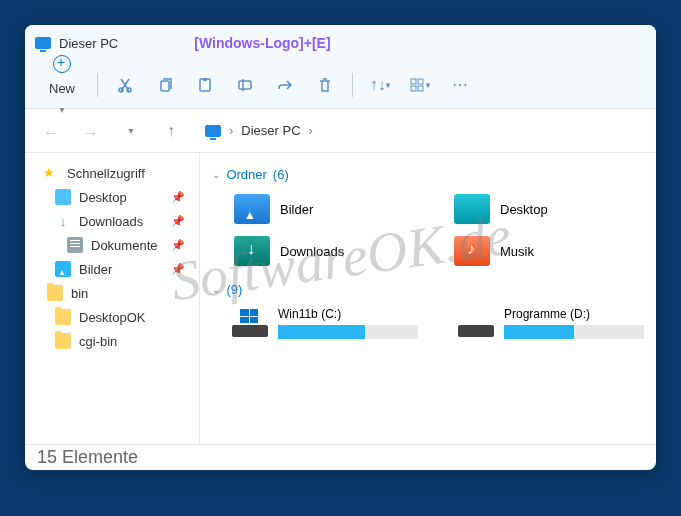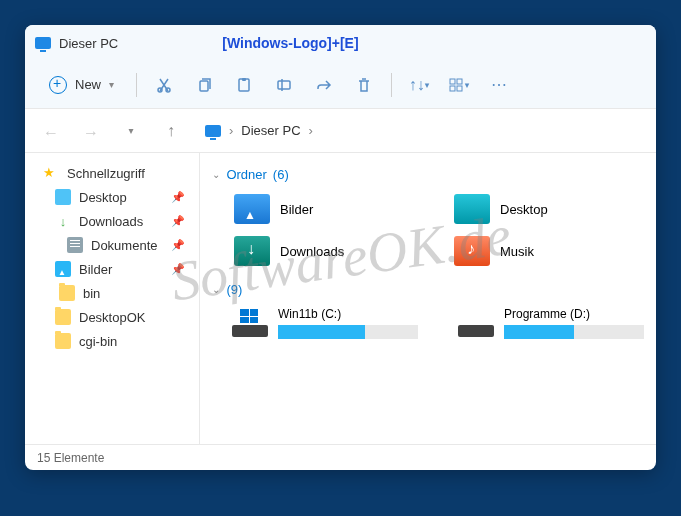--- a/index.html
+++ b/index.html
@@ -1,23 +1,23 @@
 <!DOCTYPE html>
 <html><head>
   <meta charset="utf-8">
   <style>
     * { margin: 0; padding: 0; box-sizing: border-box; font-family: 'Segoe UI', sans-serif; }
     body { background: #0a3a6b; width: 681px; height: 516px; position: relative; padding: 25px; }
     .window { background: #fff; border-radius: 8px; box-shadow: 0 4px 20px rgba(0,0,0,0.3); overflow: hidden; height: 445px; }
     .titlebar { background: #f4f9fd; height: 36px; display: flex; align-items: center; padding: 0 10px; font-size: 13px; color: #333; }
     .titlebar .pc-icon { width: 16px; height: 12px; background: #1e88e5; margin-right: 8px; border-radius: 2px; position: relative; }
     .titlebar .pc-icon::after { content: ''; position: absolute; bottom: -3px; left: 5px; width: 6px; height: 2px; background: #1e88e5; }
-    .hotkey { color: #1d4ed8; font-weight: bold; font-size: 14px; margin-left: 104px; }
+    .hotkey { color: #8b5cf6; font-weight: bold; font-size: 14px; margin-left: 76px; }
     .toolbar { background: #f4f9fd; height: 48px; display: flex; align-items: center; padding: 0 12px; gap: 6px; border-bottom: 1px solid #e8e8e8; }
-    .new-btn { display: flex; align-items: center; gap: 8px; padding: 6px 12px; border-radius: 4px; font-size: 13px; color: #333; cursor: pointer; }
+    .new-btn { display: flex; align-items: center; gap: 8px; padding: 6px 12px; border-radius: 4px; font-size: 13px; color: #333; cursor: pointer; flex-direction: column; }
     .plus-icon { width: 18px; height: 18px; border: 1.5px solid #0078d4; border-radius: 50%; position: relative; }
     .plus-icon::before { content: '+'; position: absolute; top: -2px; left: 3px; color: #0078d4; font-size: 14px; }
     .tool-icon { width: 34px; height: 34px; display: flex; align-items: center; justify-content: center; border-radius: 4px; cursor: pointer; color: #5a8fc7; font-size: 16px; }
     .sep { width: 1px; height: 24px; background: #d0d0d0; margin: 0 4px; }
     .navbar { height: 44px; display: flex; align-items: center; padding: 0 12px; gap: 12px; border-bottom: 1px solid #e8e8e8; }
     .nav-arrow { width: 28px; height: 28px; display: flex; align-items: center; justify-content: center; color: #888; font-size: 16px; cursor: pointer; }
     .nav-arrow.disabled { color: #ccc; }
     .breadcrumb { display: flex; align-items: center; gap: 8px; font-size: 13px; color: #333; margin-left: 8px; }
     .breadcrumb .pc-icon { width: 16px; height: 12px; background: #1e88e5; border-radius: 2px; position: relative; }
     .breadcrumb .pc-icon::after { content: ''; position: absolute; bottom: -3px; left: 5px; width: 6px; height: 2px; background: #1e88e5; }
@@ -50,21 +50,21 @@
     .bf-coral::after { content: '♪'; color: #fff; position: absolute; top: 4px; left: 13px; font-size: 16px; }
     .drive-grid { display: flex; gap: 40px; padding: 4px 0 0 20px; }
     .drive-item { display: flex; gap: 10px; width: 190px; cursor: pointer; }
     .drive-ico { width: 36px; height: 30px; flex-shrink: 0; position: relative; }
     .drive-ico .disk { position: absolute; bottom: 0; width: 36px; height: 12px; background: #424242; border-radius: 2px; }
     .drive-ico .win { position: absolute; top: 2px; left: 8px; width: 18px; height: 14px; display: grid; grid-template: 1fr 1fr / 1fr 1fr; gap: 1px; }
     .drive-ico .win span { background: #0078d4; }
     .drive-info { flex: 1; font-size: 12px; }
     .drive-bar { height: 14px; background: #e8e8e8; margin-top: 4px; position: relative; }
     .drive-fill { height: 100%; background: #29b6f6; }
-    .statusbar { height: 26px; border-top: 1px solid #e8e8e8; display: flex; align-items: center; padding: 0 12px; font-size: 12px; color: #666; }
+    .statusbar { height: 26px; border-top: 1px solid #e8e8e8; display: flex; align-items: center; padding: 0 12px; font-size: 18px; color: #666; }
     .watermark { position: absolute; top: 50%; left: 50%; transform: translate(-50%, -50%) rotate(-8deg); font-size: 56px; font-style: italic; font-family: 'Comic Sans MS', cursive; color: rgba(128,128,128,0.35); pointer-events: none; white-space: nowrap; font-weight: 500; }
   </style>
 </head>
 <body>
 
 <div class="window">
   <div class="titlebar">
     <div class="pc-icon"></div>
     <span>Dieser PC</span>
     <span class="hotkey">[Windows-Logo]+[E]</span>
@@ -158,21 +158,21 @@
       <div class="side-item" style="padding-left:42px">
         <span class="ico doc-ico"></span>
         <span>Dokumente</span>
         <span class="pin">📌</span>
       </div>
       <div class="side-item" style="padding-left:30px">
         <span class="ico pic-ico"></span>
         <span>Bilder</span>
         <span class="pin">📌</span>
       </div>
-      <div class="side-item" style="padding-left:34px">
+      <div class="side-item" style="padding-left:22px">
         <span class="ico folder-ico"></span>
         <span>bin</span>
       </div>
       <div class="side-item" style="padding-left:30px">
         <span class="ico folder-ico"></span>
         <span>DesktopOK</span>
       </div>
       <div class="side-item" style="padding-left:30px">
         <span class="ico folder-ico"></span>
         <span>cgi-bin</span>

